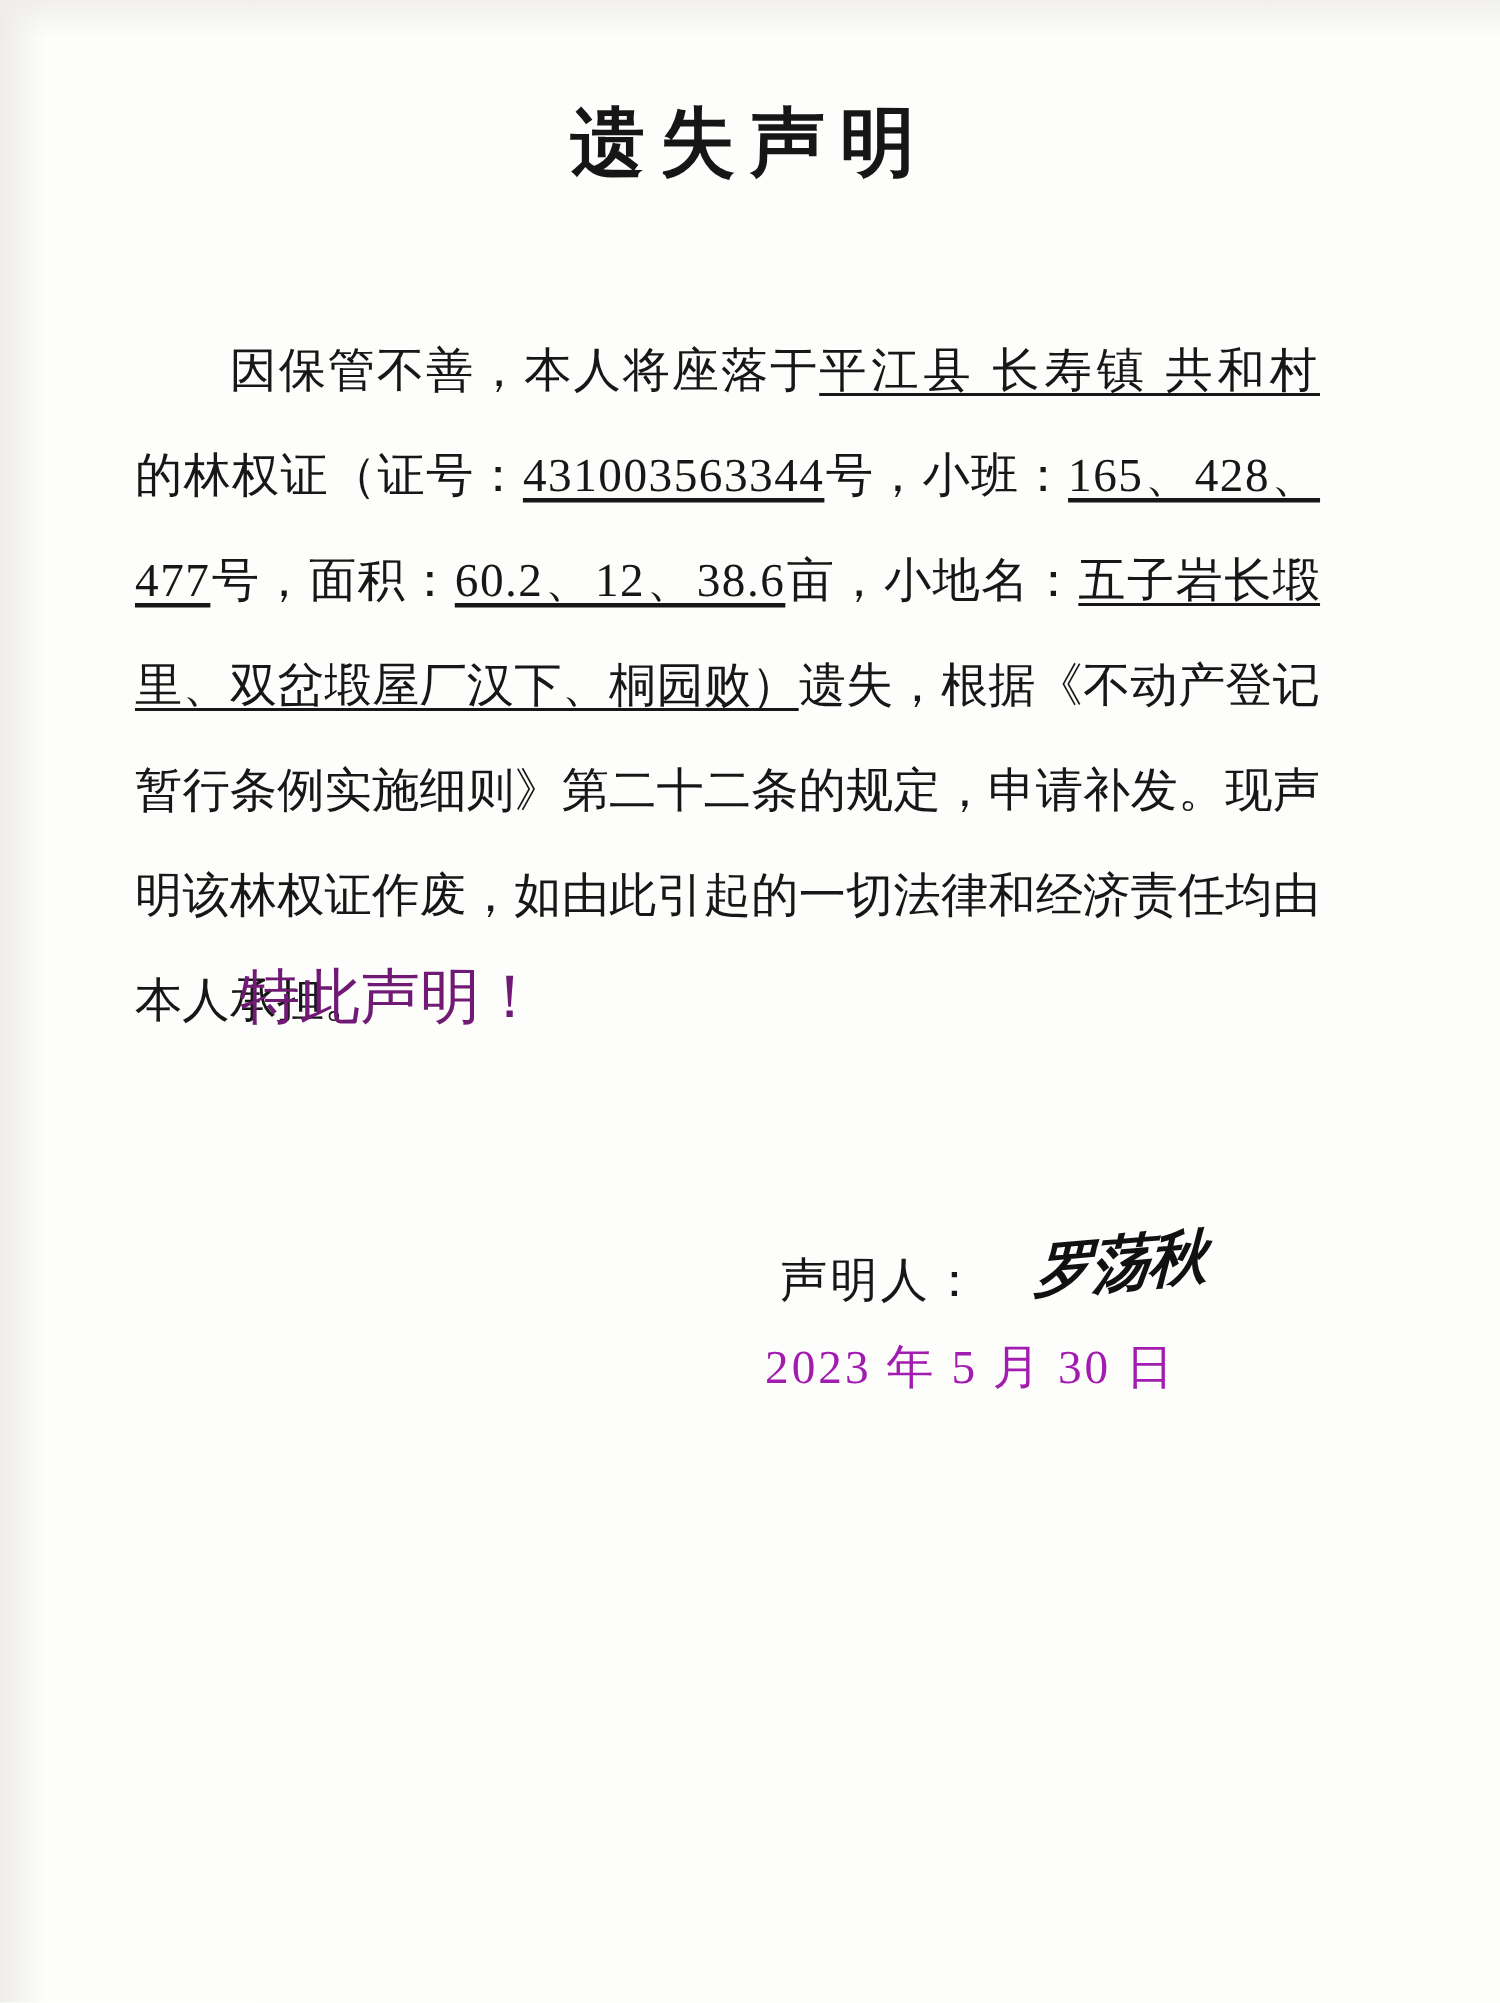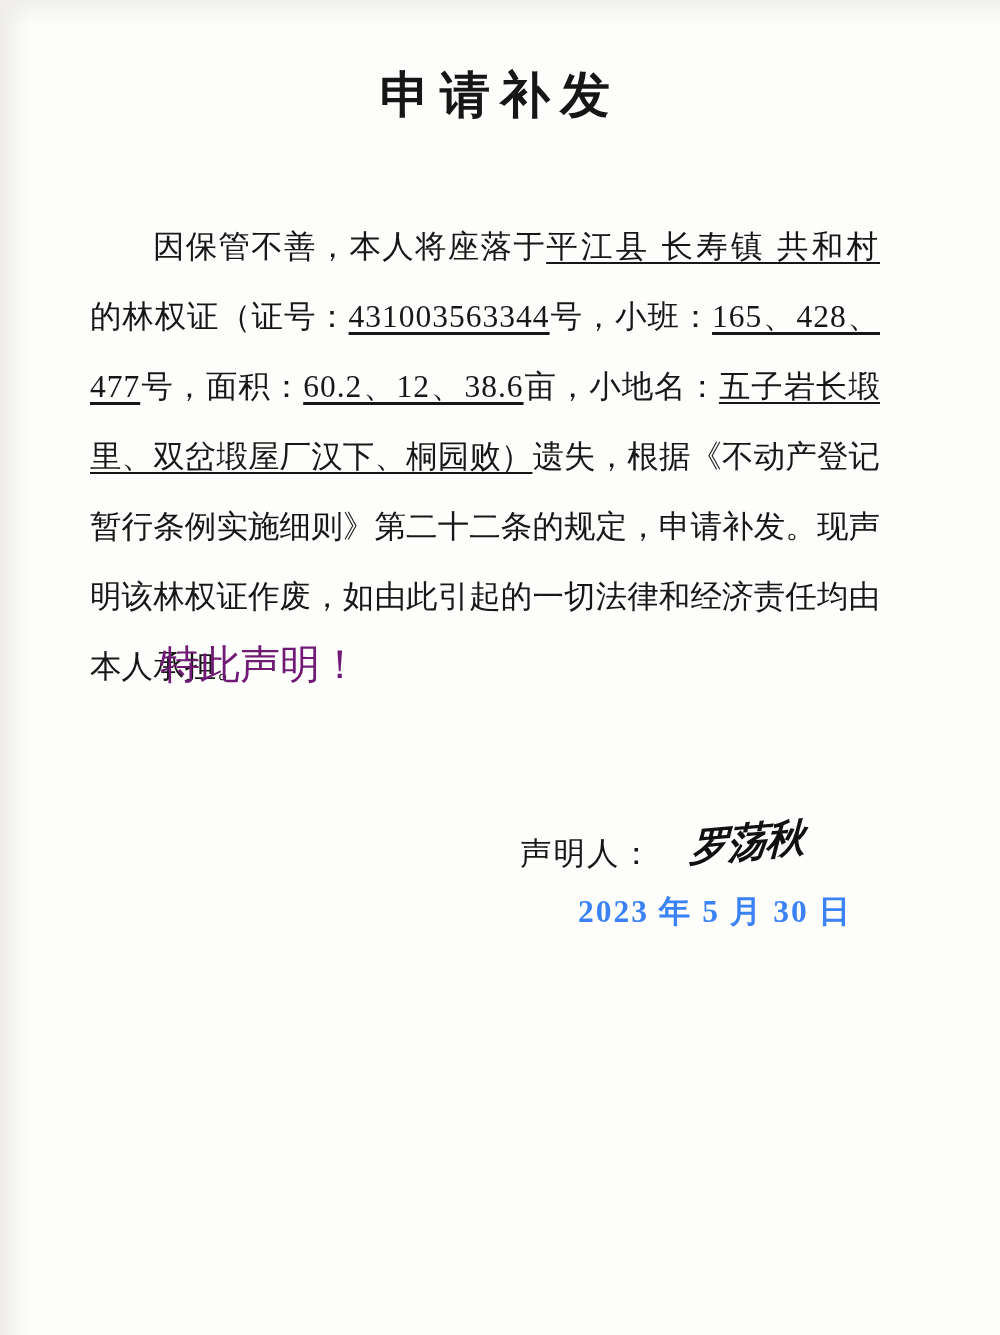--- a/index.html
+++ b/index.html
@@ -114,31 +114,30 @@
     transform: rotate(-5deg) skewX(-6deg);
     transform-origin: left bottom;
     color: #111;
     white-space: nowrap;
   }
   .sign-date {
     margin-top: 16px;
     margin-left: -10px;
     font-size: 31.5px;
     letter-spacing: 2px;
-    color: #3b82f6;
-    text-align: center;
-    font-weight: bold;
+    color: #a21caf;
+    text-align: left;
   }
 </style>
 </head>
 <body>
 
 <div class="page">
 
-  <div class="doc-title">申请补发</div>
+  <div class="doc-title">遗失声明</div>
 
   <div class="body-block">
     <p class="para"><span>因保管不善，本人将座落于</span><span class="fill sp-wide">平江县 长寿镇 共和村</span><span>的林权证（证号：</span><span class="fill num">431003563344</span><span>号，小班：</span><span class="fill num">165、428、477</span><span>号，面积：</span><span class="fill num">60.2、12、38.6</span><span>亩，小地名：</span><span class="fill">五子岩长塅里、双岔塅屋厂汉下、桐园败）</span><span>遗失，根据《不动产登记暂行条例实施细则》第二十二条的规定，申请补发。现声明该林权证作废，如由此引起的一切法律和经济责任均由本人承担。</span></p>
   </div>
 
   <div class="special-note">特此声明！</div>
 
   <div class="signature-area">
     <div class="sign-row">
       <span class="sign-label">声明人：</span>

